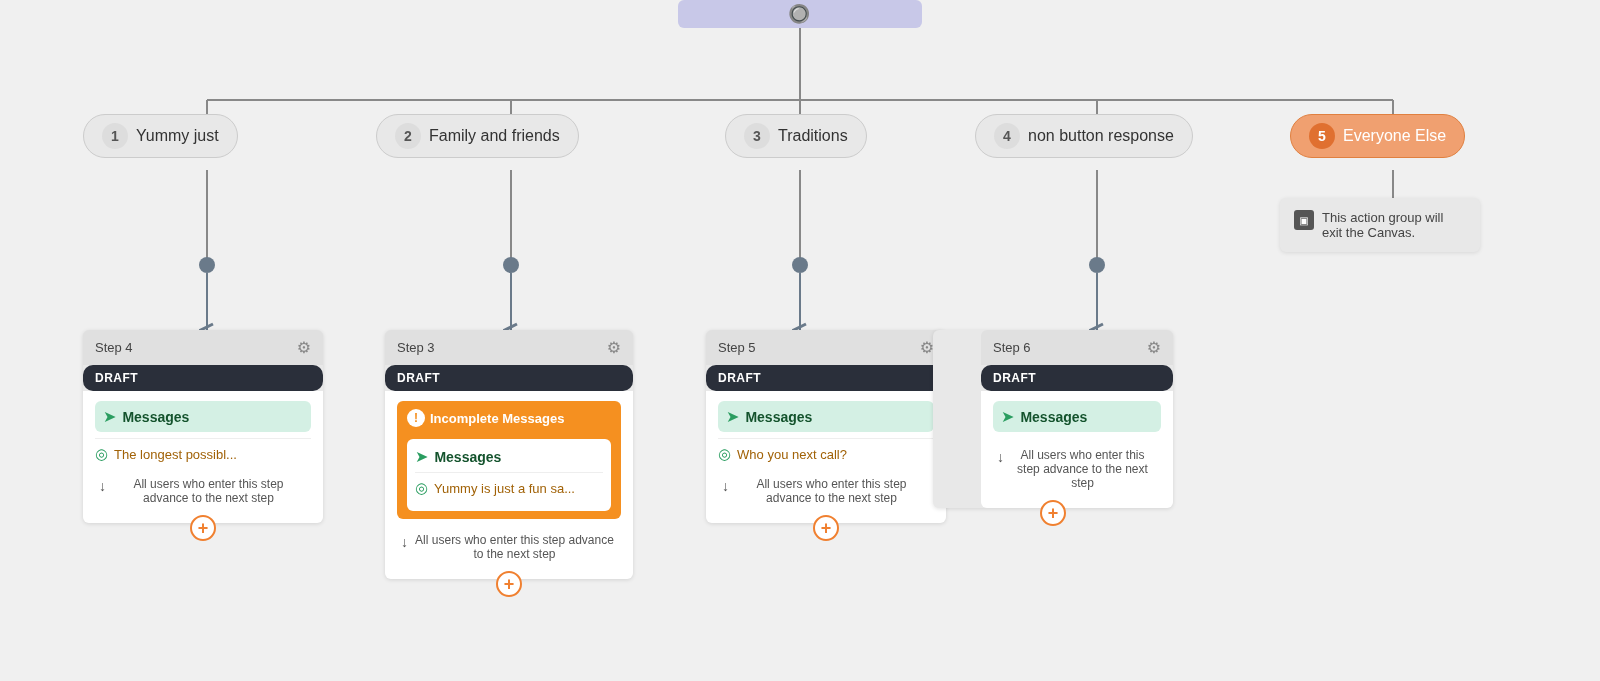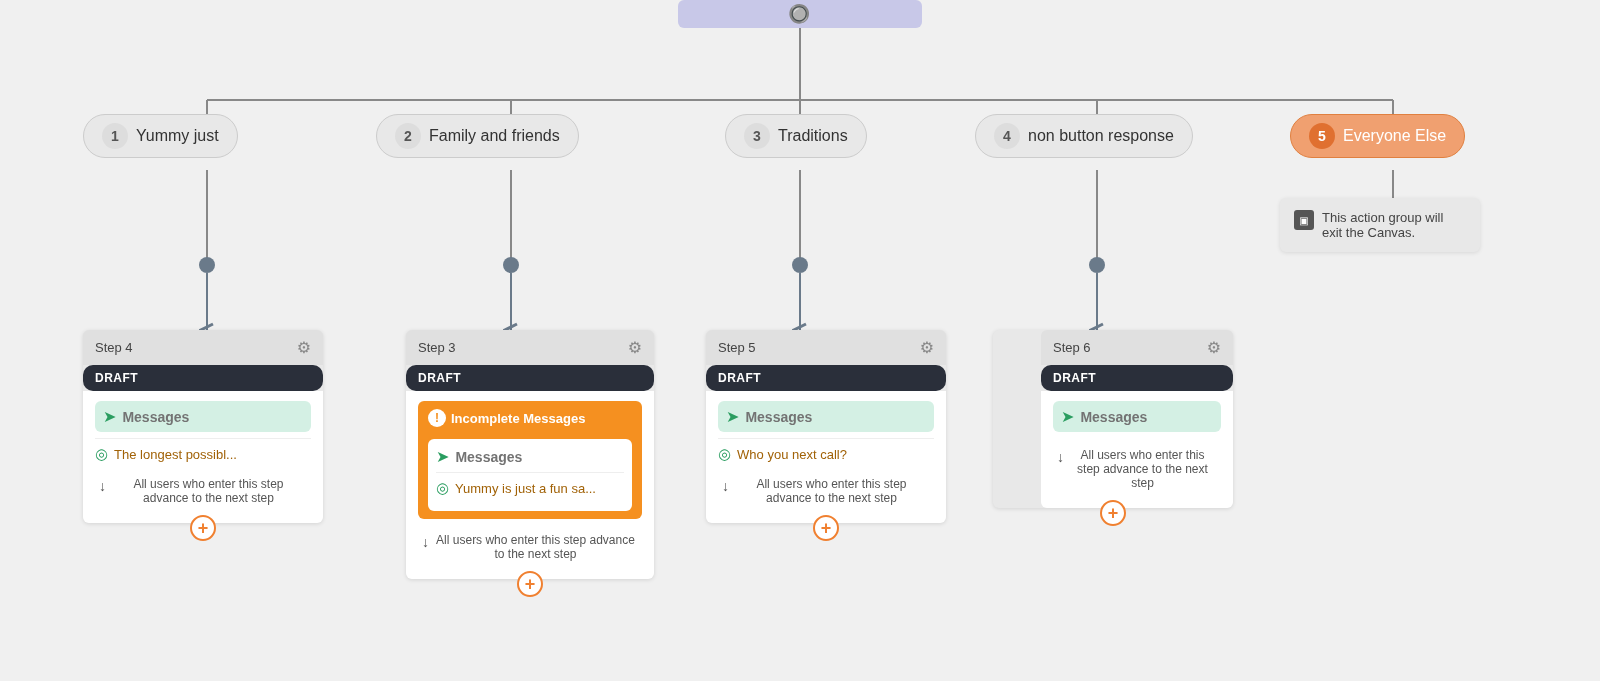--- a/index.html
+++ b/index.html
@@ -128,21 +128,21 @@
       flex-direction: column;
       align-items: flex-start;
     }
     .send-icon {
       color: #2a9d60;
       font-size: 16px;
     }
     .messages-label {
       font-size: 14px;
       font-weight: 700;
-      color: #737373;
+      color: #14532d;
     }
     .incomplete-label {
       font-size: 13px;
       font-weight: 700;
       color: #fff;
       display: flex;
       align-items: center;
       gap: 5px;
     }
     .warn-icon {
@@ -354,21 +354,21 @@
         <span class="whatsapp-text">The longest possibl...</span>
       </div>
       <div class="advance-text">
         <span class="arrow-down">↓</span>
         <span>All users who enter this step advance to the next step</span>
       </div>
     </div>
     <div class="add-btn">+</div>
   </div>
 
-  <div class="step-card" style="top: 330px; left: 385px; width: 248px; margin-left: 21px;">
+  <div class="step-card" style="top: 330px; left: 385px; width: 248px;">
     <div class="step-card-header">
       <span class="step-label">Step 3</span>
       <span class="gear-icon">⚙</span>
     </div>
     <div class="draft-bar">DRAFT</div>
     <div class="card-body">
 
       <div class="messages-row orange-bg" style="padding: 8px 10px; border-radius: 6px; background: #f59020;">
         <div class="incomplete-label">
           <div class="warn-icon">!</div>
@@ -409,21 +409,21 @@
         <span class="whatsapp-text">Who you next call?</span>
       </div>
       <div class="advance-text">
         <span class="arrow-down">↓</span>
         <span>All users who enter this step advance to the next step</span>
       </div>
     </div>
     <div class="add-btn">+</div>
   </div>
 
-  <div class="step-card" style="top: 330px; left: 993px; padding-left: 48px;">
+  <div class="step-card" style="top: 330px; left: 933px; padding-left: 48px;">
     <div class="step-card-header">
       <span class="step-label">Step 6</span>
       <span class="gear-icon">⚙</span>
     </div>
     <div class="draft-bar">DRAFT</div>
     <div class="card-body">
       <div class="messages-row green-bg">
         <span class="send-icon">➤</span>
         <span class="messages-label">Messages</span>
       </div>

